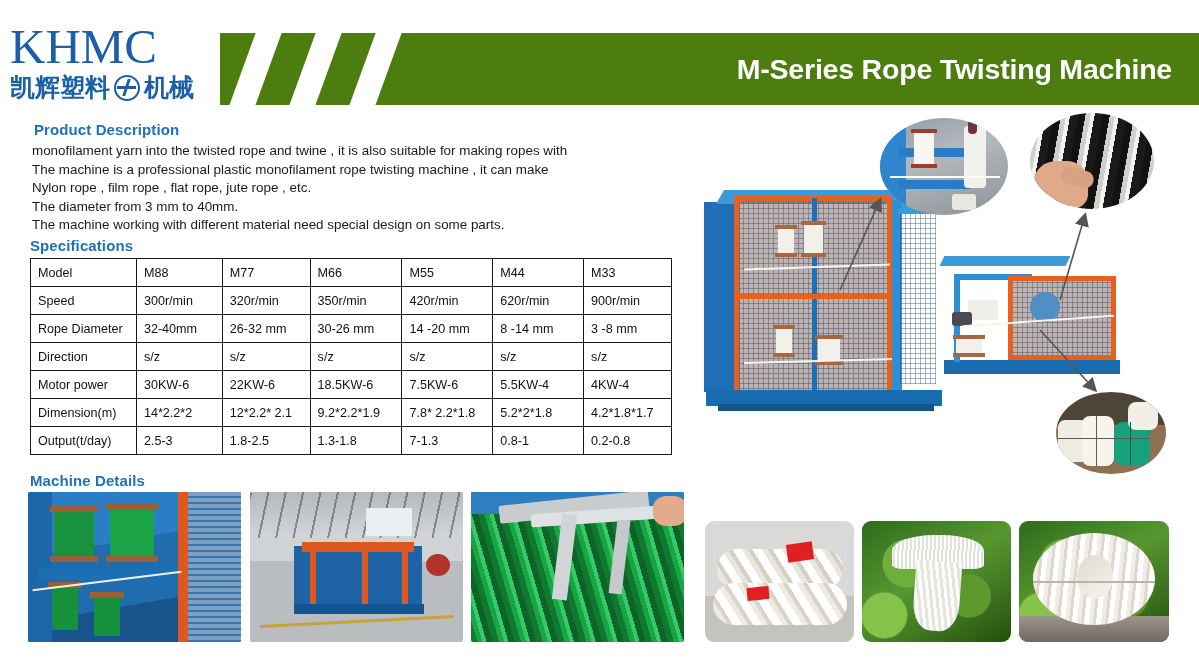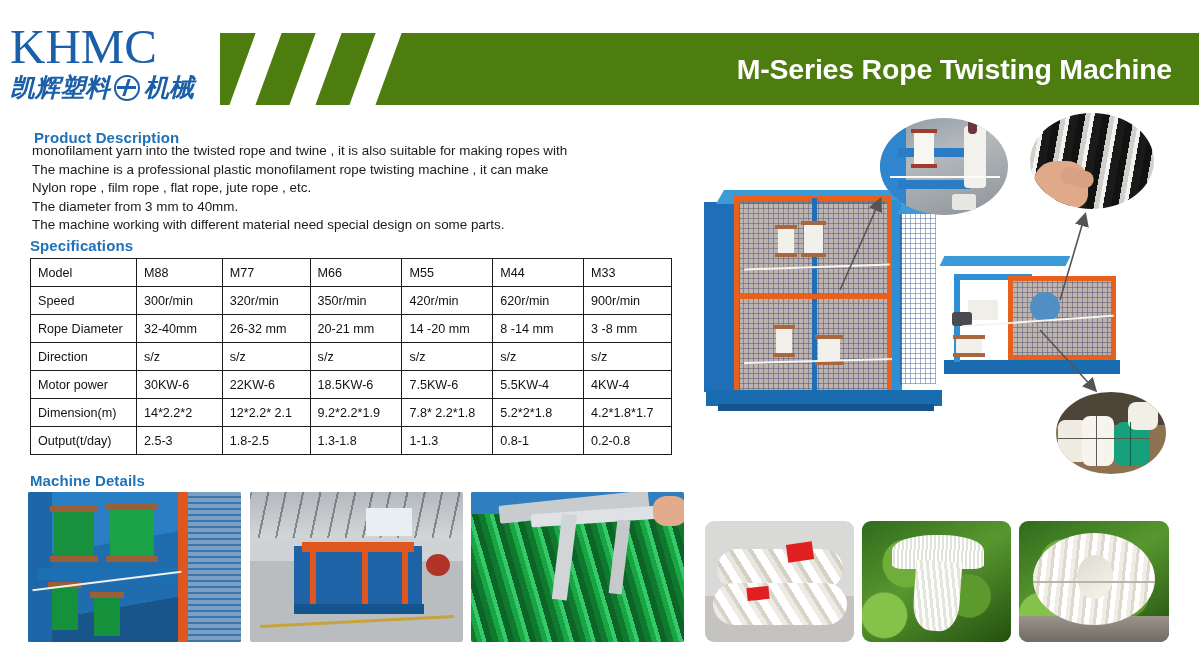--- a/index.html
+++ b/index.html
@@ -15,21 +15,21 @@
   
   #header { position: absolute; left: 0; top: 0; width: 1199px; height: 112px; }
   #logo-block { position: absolute; left: 10px; top: 22px; width: 215px; height: 80px; }
   #logo-latin {
     font-family: "Liberation Serif", serif;
     font-weight: 400; font-size: 49px; line-height: 50px;
     color: #1b5fa8; letter-spacing: 0px;
   }
   #logo-cn {
     display: flex; align-items: center; gap: 2px;
-    margin-top: 1px; height: 30px; font-style: italic;
+    margin-top: 1px; height: 30px;
   }
   #logo-cn .cn-text {
     font-family: "DejaVu Sans", sans-serif;
     font-weight: 700; font-size: 25px; color: #1b5fa8; line-height: 28px;
   }
   #logo-mark {
     width: 26px; height: 26px; border-radius: 50%;
     border: 2.5px solid #1b5fa8; position: relative; flex: 0 0 auto;
     margin: 0 2px;
   }
@@ -55,21 +55,21 @@
     display: flex; align-items: center;
     color: #ffffff; font-size: 28.5px; font-weight: 700;
     letter-spacing: -0.2px;
   }
 
   
   .section-heading {
     position: absolute; color: #1f72b8;
     font-size: 15px; font-weight: 700; letter-spacing: 0.1px;
   }
-  #h-desc  { left: 34px; top: 129px; }
+  #h-desc  { left: 34px; top: 121px; }
   #h-spec  { left: 30px; top: 237px; }
   #h-details { left: 30px; top: 472px; }
 
   
   #desc-body {
     position: absolute; left: 32px; top: 142px; width: 640px;
     font-size: 13.4px; color: #1a1a1a; line-height: 18.6px;
   }
   #desc-body p { white-space: nowrap; }
 
@@ -206,21 +206,21 @@
         <td class="c1">320r/min</td>
         <td class="c2">350r/min</td>
         <td class="c3">420r/min</td>
         <td class="c4">620r/min</td>
         <td class="c5">900r/min</td>
       </tr>
       <tr>
         <td class="lbl">Rope Diameter</td>
         <td class="c0">32-40mm</td>
         <td class="c1">26-32 mm</td>
-        <td class="c2">20-21 mm</td>
+        <td class="c2">30-26 mm</td>
         <td class="c3">14 -20 mm</td>
         <td class="c4">8 -14 mm</td>
         <td class="c5">3 -8 mm</td>
       </tr>
       <tr>
         <td class="lbl">Direction</td>
         <td class="c0">s/z</td>
         <td class="c1">s/z</td>
         <td class="c2">s/z</td>
         <td class="c3">s/z</td>
@@ -243,21 +243,21 @@
         <td class="c2">9.2*2.2*1.9</td>
         <td class="c3">7.8* 2.2*1.8</td>
         <td class="c4">5.2*2*1.8</td>
         <td class="c5">4.2*1.8*1.7</td>
       </tr>
       <tr>
         <td class="lbl">Output(t/day)</td>
         <td class="c0">2.5-3</td>
         <td class="c1">1.8-2.5</td>
         <td class="c2">1.3-1.8</td>
-        <td class="c3">1-1.3</td>
+        <td class="c3">7-1.3</td>
         <td class="c4">0.8-1</td>
         <td class="c5">0.2-0.8</td>
       </tr>
     </tbody>
   </table>
 
   <div class="section-heading" id="h-details">Machine Details</div>
 
   <div class="photo" id="machine-shot" style="background:#fff;">
 

